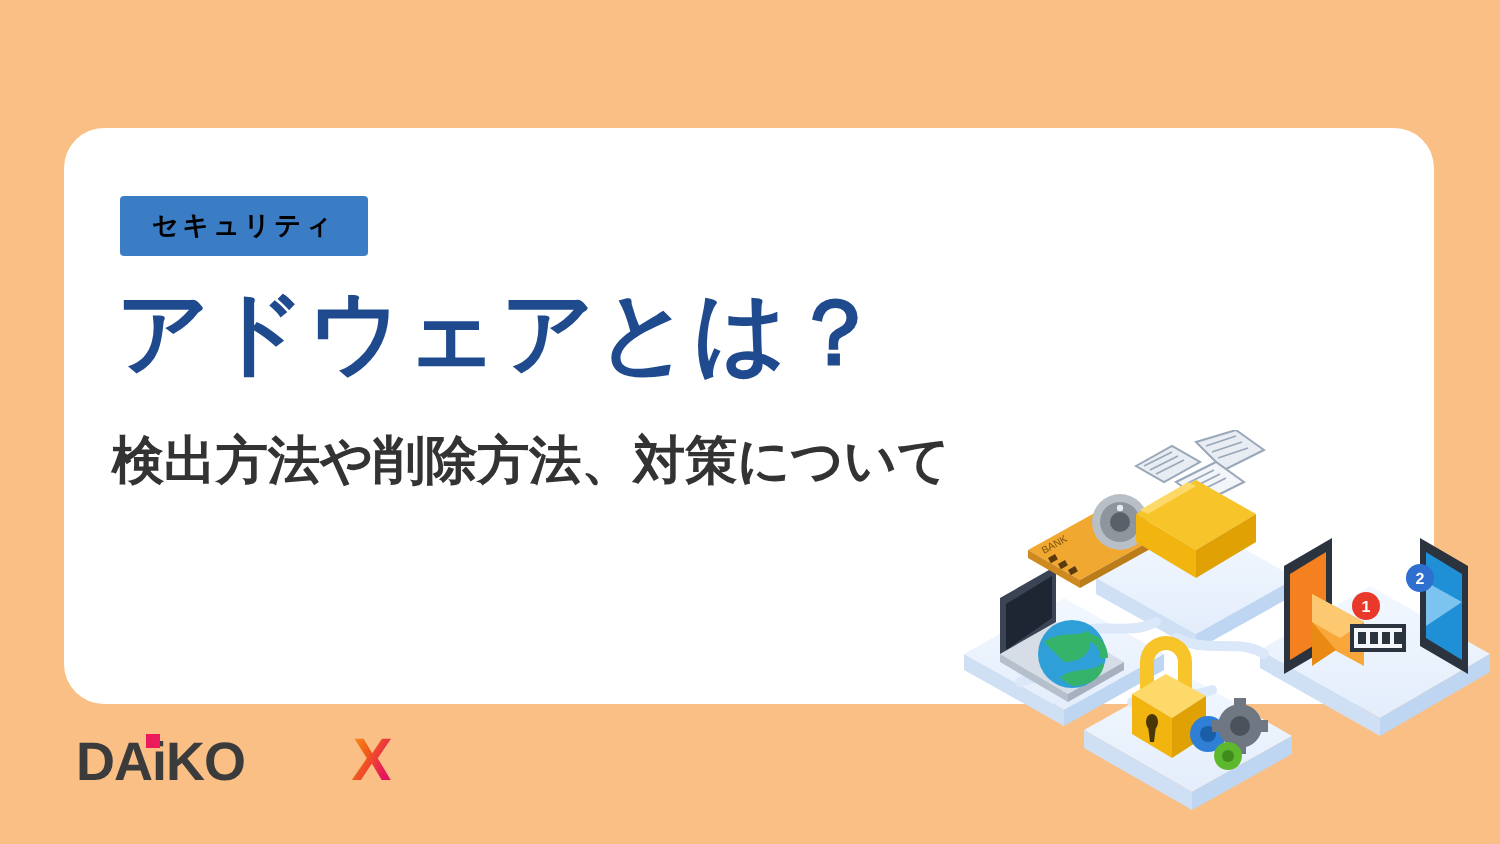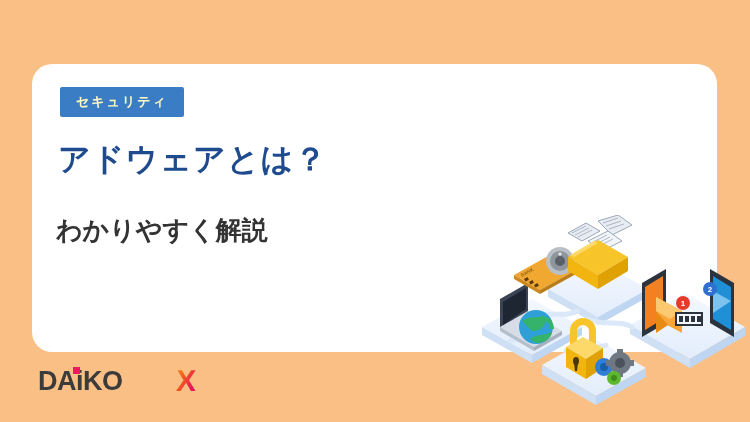--- a/index.html
+++ b/index.html
@@ -30,42 +30,42 @@
     width: 685px;
     height: 288px;
     background: #ffffff;
     border-radius: 20px;
   }
 
   
   .badge {
     position: absolute;
     left: 60px;
-    top: 87px;
+    top: 98px;
     height: 30px;
     padding: 0 16px;
     background: #3b7dc4;
-    color: #fef9c3;
+    color: #000000;
     font-size: 13px;
     font-weight: 700;
     letter-spacing: 2px;
     display: flex;
     align-items: center;
     justify-content: center;
     border-radius: 2px;
     box-sizing: border-box;
   }
 
   
   .title {
     position: absolute;
     left: 58px;
     top: 142px;
     margin: 0;
-    font-size: 32px;
+    font-size: 46px;
     line-height: 1.08;
     font-weight: 700;
     color: #1f4b8e;
     letter-spacing: 1px;
     white-space: nowrap;
   }
 
   .subtitle {
     position: absolute;
     left: 56px;
@@ -130,21 +130,21 @@
 
 <div class="banner">
 
   <div class="card"></div>
 
   <div class="badge">セキュリティ</div>
 
   <h1 class="title">アドウェアとは？</h1>
 
   <p class="subtitle">
-    <span>わかりやすく解説</span>
+    <span>検出方法や削除方法、対策について</span>
   </p>
 
   <div class="logo">
     <span class="daiko">
       <span>DA</span><span>iKO</span>
       <span class="idot"></span>
     </span>
     <span class="xmark">X</span>
   </div>
 

